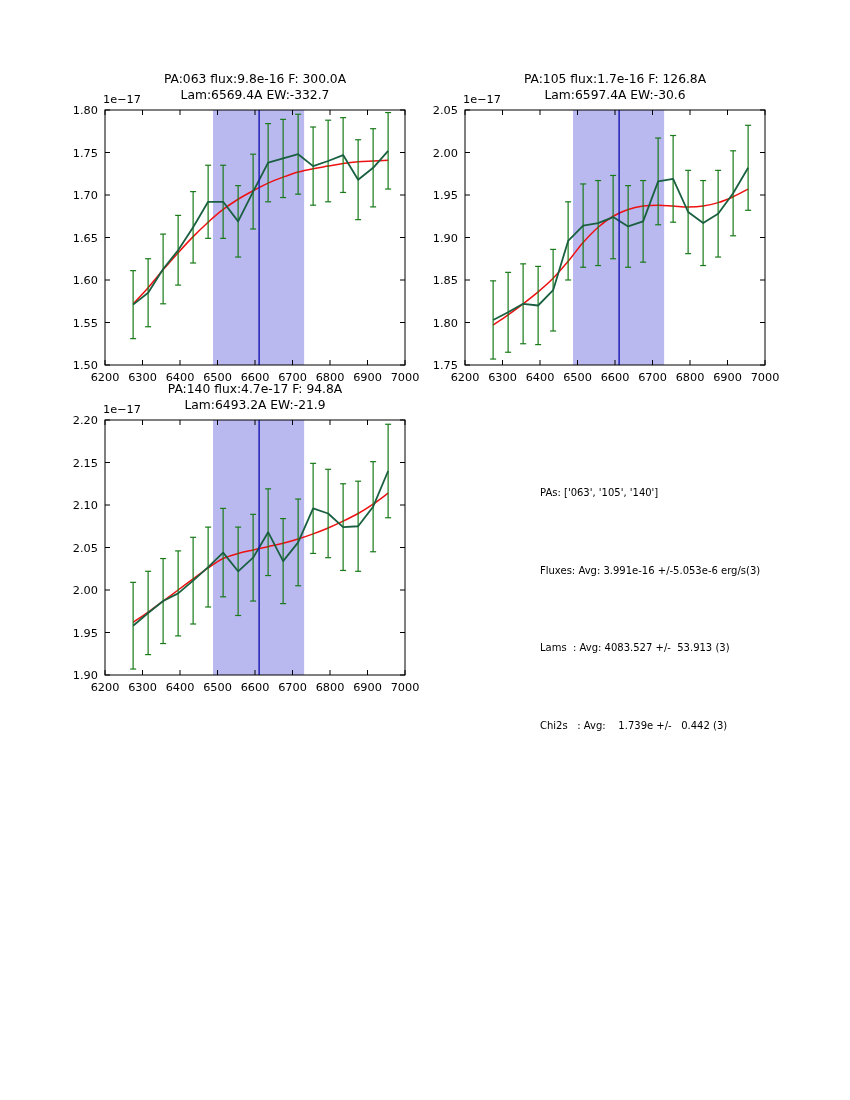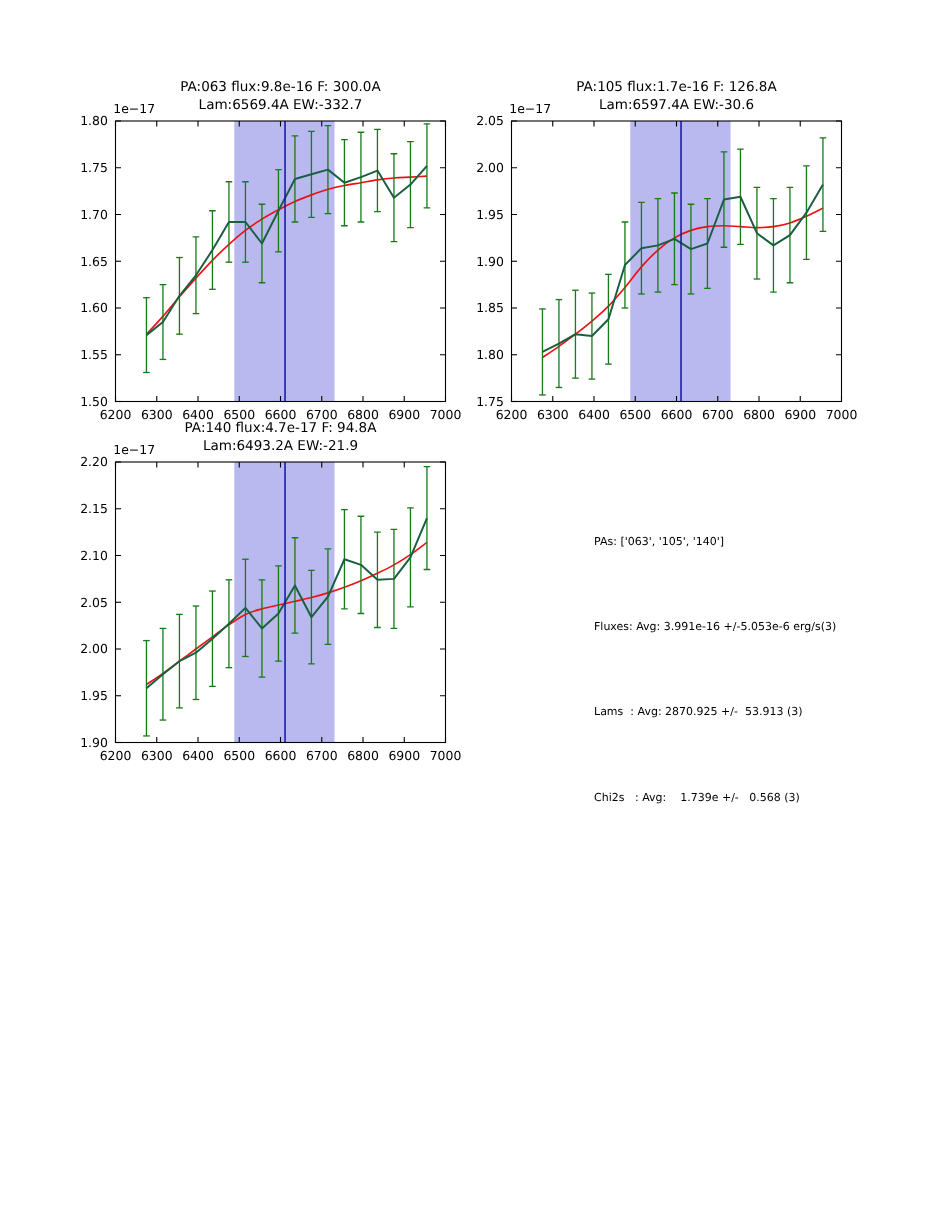--- a/index.html
+++ b/index.html
@@ -360,16 +360,16 @@
       <line x1="365" x2="360" y1="50" y2="50" stroke="#000000"></line>
       <text x="58" y="54" text-anchor="end" font-size="11.3">2.20</text>
       <text x="215" y="23" text-anchor="middle" font-size="12.3">PA:140 flux:4.7e-17 F: 94.8A</text>
       <text x="215" y="39" text-anchor="middle" font-size="12.3">Lam:6493.2A EW:-21.9</text>
       <text x="63" y="43" text-anchor="start" font-size="11.3">1e−17</text>
     </svg>
 
   <div class="summary">
     <div>PAs: ['063', '105', '140']</div>
     <div>Fluxes: Avg: 3.991e-16 +/-5.053e-6 erg/s(3)</div>
-    <div>Lams  : Avg: 2870.925 +/-  53.913 (3)</div>
-    <div>Chi2s   : Avg:    1.739e +/-   0.568 (3)</div>
+    <div>Lams  : Avg: 4083.527 +/-  53.913 (3)</div>
+    <div>Chi2s   : Avg:    1.739e +/-   0.442 (3)</div>
   </div>
 </div>
 
 </body></html>

